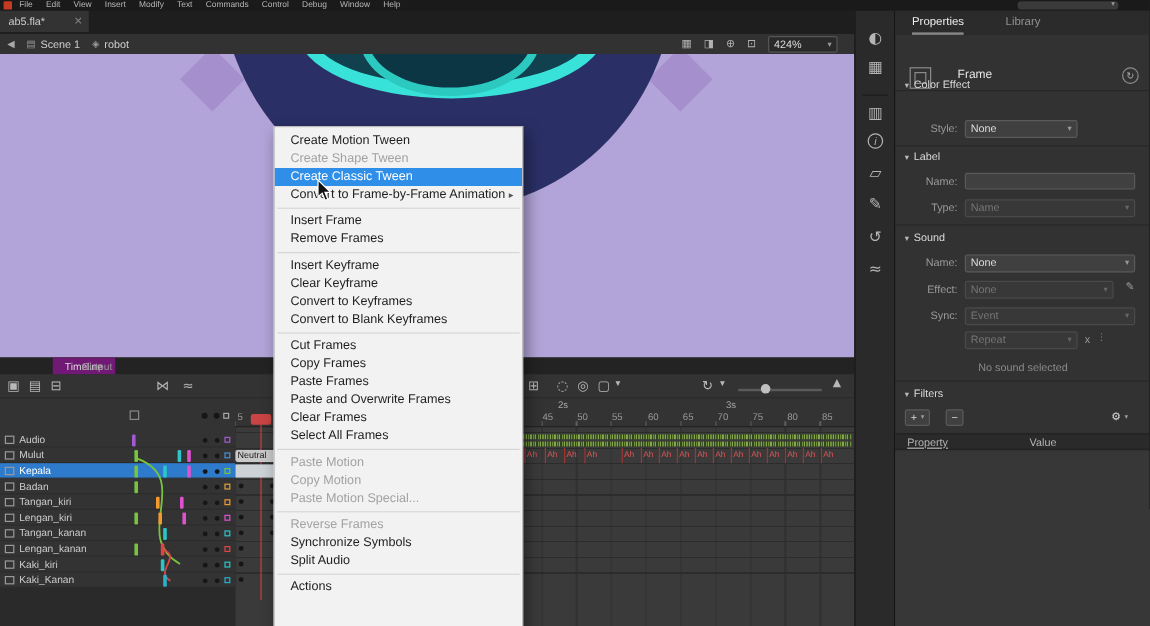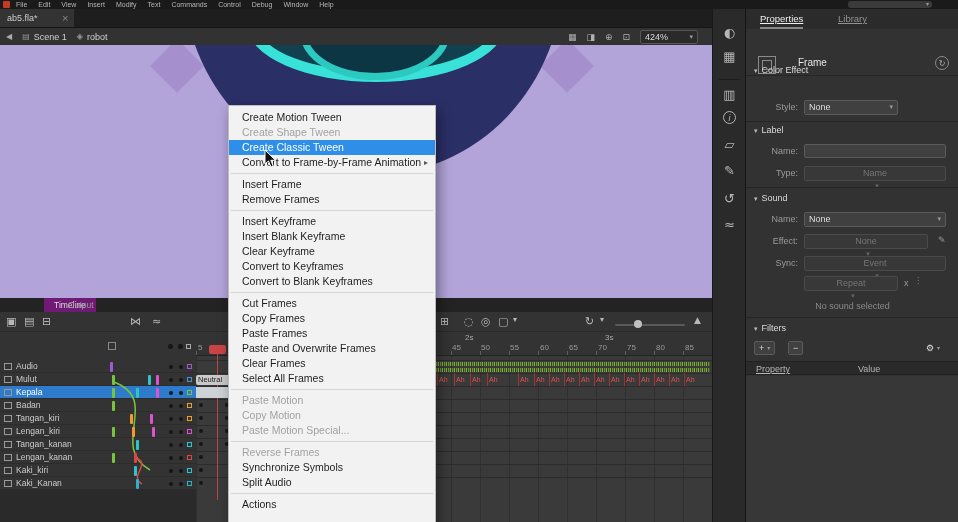--- a/index.html
+++ b/index.html
@@ -91,37 +91,37 @@
   
   .dock { position:absolute; left:712px; top:9px; width:33px; height:513px; background:#2a2a2a; border-left:1px solid #1a1a1a; }
   .dicon { position:absolute; left:0; width:33px; text-align:center; color:#b5b5b5; font-size:13px; }
   .dicon.circ { font-size:9px; }
   .dicon.circ span { display:inline-block; width:13px; height:13px; border:1px solid #b5b5b5; border-radius:50%; line-height:12px; font-style:italic; }
   .dock .dsep { position:absolute; left:6px; top:70px; width:21px; height:1px; background:#1d1d1d; }
 
   
   .props { position:absolute; left:745px; top:9px; width:213px; height:513px; background:#323232; border-left:1px solid #151515; font-size:9px; color:#ccc; }
   .ptabs { position:absolute; left:0; top:0; width:213px; height:20px; background:#2b2b2b; }
-  .ptab { position:absolute; top:0; height:20px; line-height:20px; font-size:9.5px;text-decoration:underline; }
+  .ptab { position:absolute; top:0; height:20px; line-height:20px; font-size:9.5px; }
   .ptab.active { left:14px; color:#eee; border-bottom:2px solid #888; }
   .ptab.inactive { left:92px; color:#929292; }
   .objrow { position:absolute; left:0; top:38px; width:213px; height:36px; }
   .objicon { position:absolute; left:12px; top:9px; width:18px; height:18px; border:1px solid #8a8a8a; }
   .objicon:after { content:""; position:absolute; left:3px; top:3px; right:3px; bottom:3px; border:1px solid #8a8a8a; }
   .objtitle { position:absolute; left:52px; top:10px; font-size:10px; color:#e4e4e4; }
   .phelp { position:absolute; right:10px; top:9px; width:14px; height:14px; border:1px solid #8a8a8a; border-radius:50%; color:#aaa; font-size:8px; text-align:center; line-height:13px; }
   .pdivider { position:absolute; left:0; width:213px; height:1px; background:#262626; }
   .secthead { position:absolute; left:8px; height:13px; font-size:9px; color:#dadada; }
   .secthead .car { color:#bbb; font-size:7px; margin-right:4px; }
   .prow { position:absolute; left:0; width:213px; height:16px; }
   .flabel { position:absolute; left:0; width:52px; text-align:right; color:#9a9a9a; font-size:9px; line-height:16px; }
   .select { position:absolute; left:58px; top:1px; height:15px; background:#404040; border:1px solid #5a5a5a; border-radius:2px;
      font-size:9px; color:#ddd; line-height:13px; padding:0 4px; display:flex; justify-content:space-between; align-items:center; }
   .select .car { color:#999; font-size:7px; margin-left:4px; }
-  .select.disabled { background:#383838; border-color:#4a4a4a; color:#757575;flex-direction:column; }
+  .select.disabled { background:#383838; border-color:#4a4a4a; color:#757575; }
   .select.disabled .car { color:#666; }
   .tinput { position:absolute; left:58px; top:1px; width:142px; height:14px; background:#404040; border:1px solid #5a5a5a; border-radius:2px; }
   .xlabel { position:absolute; left:158px; top:0; color:#9a9a9a; line-height:16px; }
   .stepper { position:absolute; left:168px; top:3px; width:4px; height:10px; color:#8a8a8a; font-size:8px; line-height:5px; letter-spacing:-1px; }
   .nosound { position:absolute; left:0; width:213px; text-align:center; color:#8a8a8a; }
   .fbtn { position:absolute; top:0; height:14px; background:#404040; border:1px solid #5a5a5a; border-radius:2px;
      color:#ddd; font-size:9px; line-height:12px; padding:0 4px; display:flex; align-items:center; gap:3px; }
   .fbtn .car { font-size:6px; color:#999; }
   .ftable-head { position:absolute; left:0; width:213px; height:14px; background:#2a2a2a; border-top:1px solid #222; border-bottom:1px solid #222; }
   .ftable-head .c1 { position:absolute; left:10px; line-height:14px; color:#b5b5b5;text-decoration:underline; }
@@ -496,21 +496,20 @@
     <div class="mi hl">Create Classic Tween</div>
     <div class="mi">
       <span>Convert to Frame-by-Frame Animation</span>
       <span class="sub icon">▸</span>
     </div>
     <div class="msep"></div>
     <div class="mi">Insert Frame</div>
     <div class="mi">Remove Frames</div>
     <div class="msep"></div>
     <div class="mi">Insert Keyframe</div>
-    <div class="mi">Insert Blank Keyframe</div>
     <div class="mi">Clear Keyframe</div>
     <div class="mi">Convert to Keyframes</div>
     <div class="mi">Convert to Blank Keyframes</div>
     <div class="msep"></div>
     <div class="mi">Cut Frames</div>
     <div class="mi">Copy Frames</div>
     <div class="mi">Paste Frames</div>
     <div class="mi">Paste and Overwrite Frames</div>
     <div class="mi">Clear Frames</div>
     <div class="mi">Select All Frames</div>

